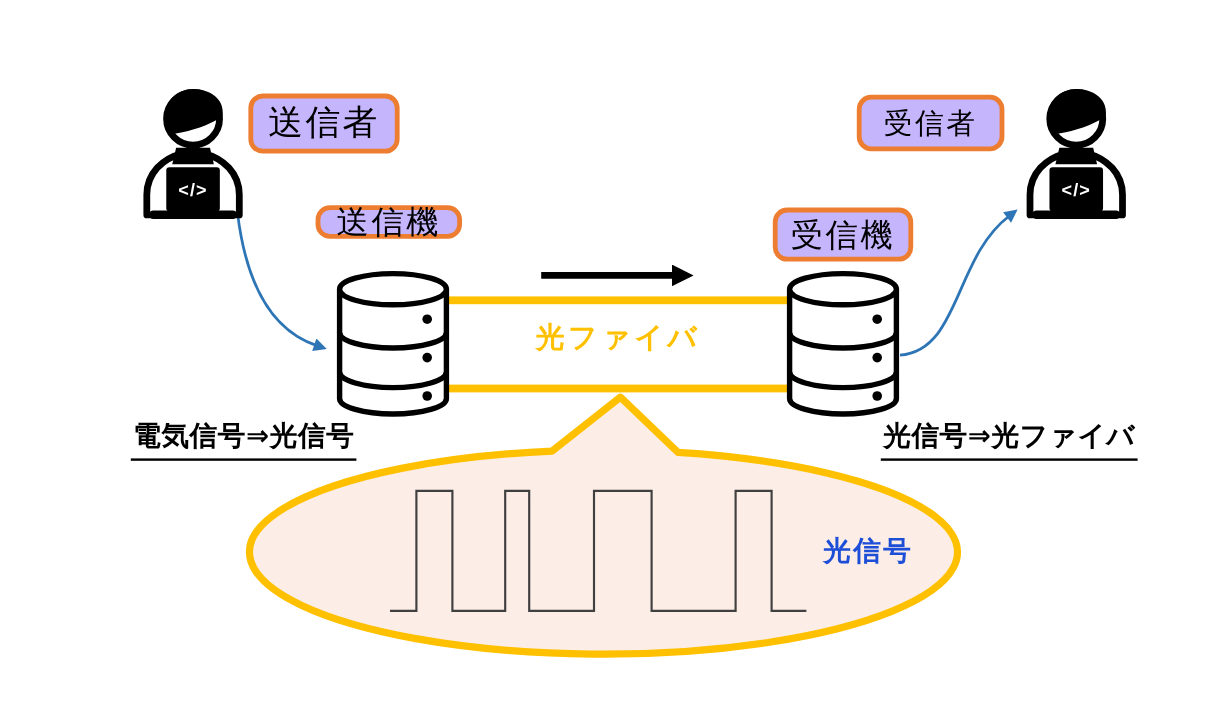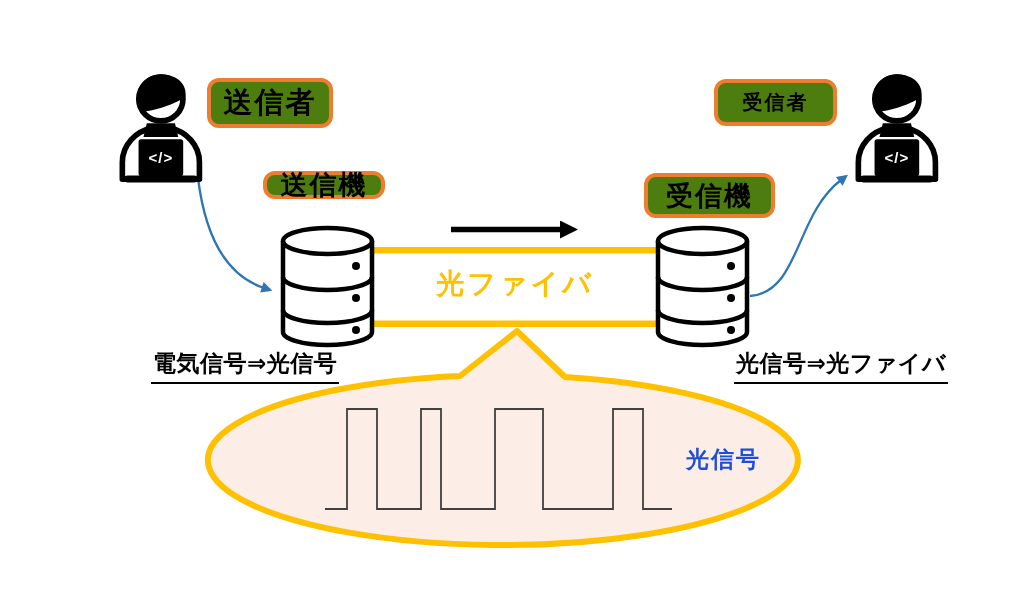--- a/index.html
+++ b/index.html
@@ -11,37 +11,37 @@
   }
   html,body{margin:0;padding:0;background:#fff;}
   body{font-family:"Liberation Sans","DejaVu Sans",sans-serif;}
   #stage{
     position:relative;width:1024px;height:591px;background:#ffffff;
     overflow:hidden;
   }
   #diagram-layer{position:absolute;left:0;top:0;width:1024px;height:591px;}
   .tag{
     position:absolute;display:flex;align-items:center;justify-content:center;
-    border:4px solid var(--orange);border-radius:12px;background:#4d7c0f;
-    font-weight:700;color:#000;letter-spacing:2px;box-sizing:border-box;
+    border:4px solid var(--orange);border-radius:12px;background:#c4b5fd;
+    font-weight:400;color:#000;letter-spacing:2px;box-sizing:border-box;
   }
   .tag-sender   {left:207px;top:78px; width:126px;height:50px;font-size:29px;}
-  .tag-receiver {left:714px;top:79px; width:123px;height:47px;font-size:20px;}
+  .tag-receiver {left:714px;top:79px; width:123px;height:47px;font-size:24px;}
   .tag-tx       {left:263px;top:171px;width:122px;height:28px;font-size:27px;}
-  .tag-rx       {left:644px;top:173px;width:131px;height:45px;font-size:27px;}
+  .tag-rx       {left:644px;top:173px;width:117px;height:45px;font-size:27px;}
   .fiber-label{
     position:absolute;left:400px;top:265px;width:230px;text-align:center;
-    font-size:28px;font-weight:700;color:var(--gold);letter-spacing:3px;
+    font-size:24px;font-weight:700;color:var(--gold);letter-spacing:3px;
   }
   .conv{
     position:absolute;font-size:23px;font-weight:700;color:#000;
     border-bottom:2.5px solid #000;padding:0 2px 3px 2px;letter-spacing:.5px;
     white-space:nowrap;
   }
-  .conv-left {left:109px;top:348px;margin-left:42px;}
+  .conv-left {left:109px;top:348px;}
   .conv-right{left:734px;top:348px;}
   .callout-label{
     position:absolute;left:686px;top:444px;font-size:23px;font-weight:700;
     color:#1d4ed8;letter-spacing:2px;white-space:nowrap;
   }
 </style>
 </head>
 <body>
 
 <div id="stage">

